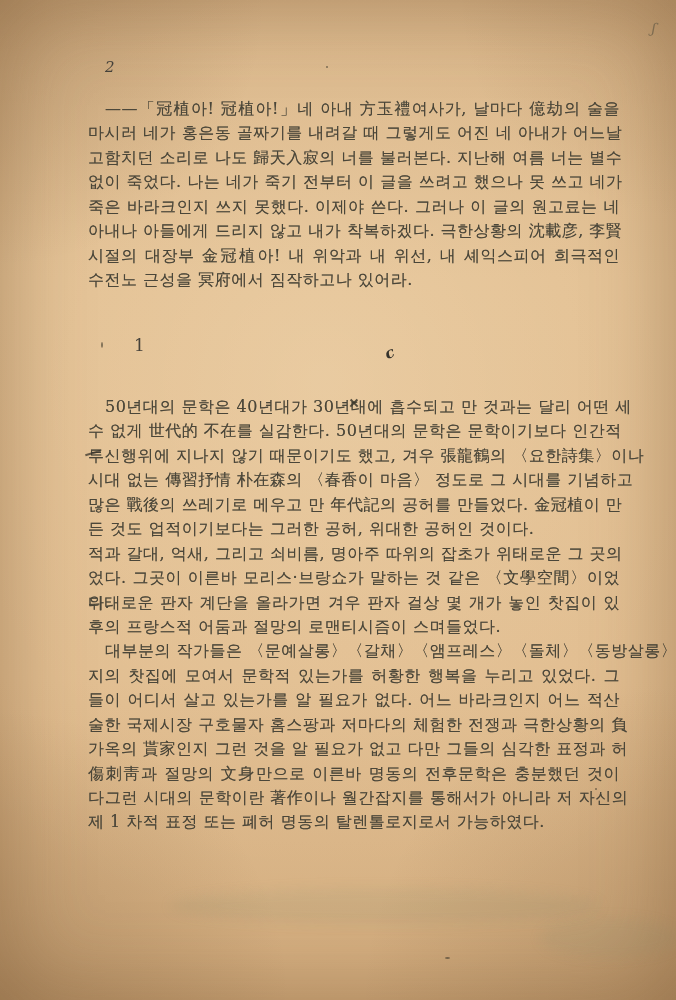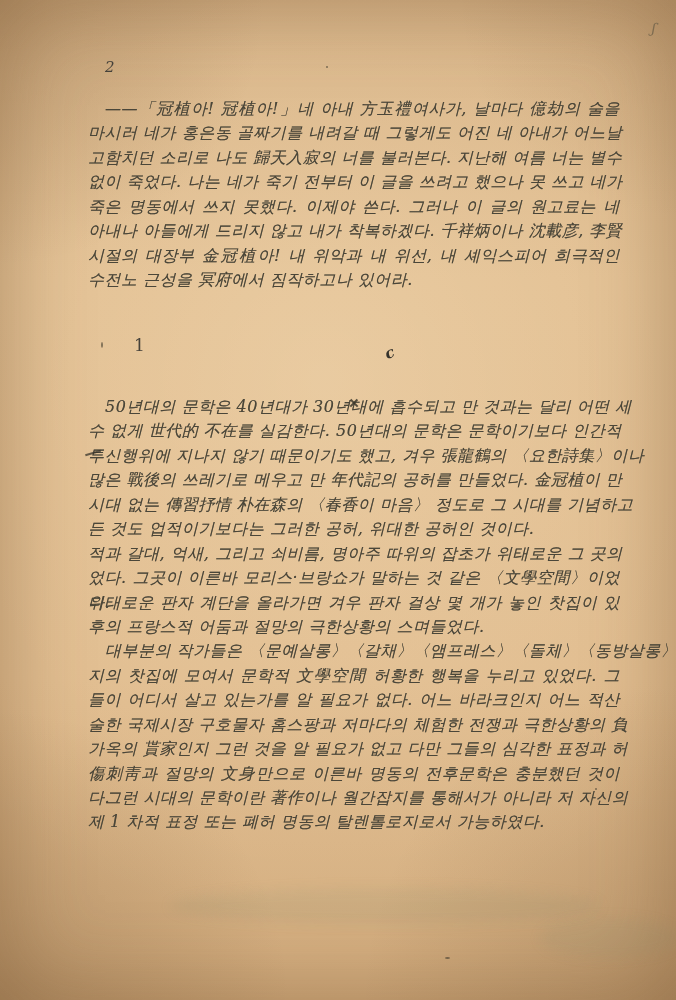--- a/index.html
+++ b/index.html
@@ -12,21 +12,21 @@
       radial-gradient(circle at 0% 0%, rgba(92,62,32,0.22), rgba(0,0,0,0) 22%),
       radial-gradient(circle at 100% 0%, rgba(92,62,32,0.14), rgba(0,0,0,0) 18%),
       radial-gradient(circle at 0% 100%, rgba(92,62,32,0.26), rgba(0,0,0,0) 24%),
       radial-gradient(circle at 100% 100%, rgba(92,62,32,0.22), rgba(0,0,0,0) 26%),
       radial-gradient(ellipse 120% 85% at 48% 38%, rgba(255,238,205,0.30), rgba(0,0,0,0) 65%),
       linear-gradient(180deg,#d6b184 0%,#e0bc8e 28%,#dfba8c 68%,#d2ac7e 100%);
     box-shadow: inset 0 0 80px 10px rgba(104,70,34,0.35);
     font-family:"DejaVu Serif","Liberation Serif",serif;
     color:#4a4639;
   }
-  .textblock{position:absolute;left:88px;width:532px;font-style:italic;}
+  .textblock{position:absolute;left:88px;width:532px;}
   #intro-block{top:97px;}
   #body-block{top:395px;}
   .line{
     font-size:16px;
     height:24.45px;
     line-height:24.45px;
     letter-spacing:0.5px;
     text-align:justify;
     text-align-last:justify;
     white-space:nowrap;
@@ -84,51 +84,51 @@
   <div id="page-number">2</div>
 
   <div id="corner-mark">ʃ</div>
 
   <div id="intro-block" class="textblock">
       <div>
         <div class="line first">——「冠植아! 冠植아!」네 아내 方玉禮여사가, 날마다 億劫의 술을</div>
         <div class="line">마시러 네가 홍은동 골짜기를 내려갈 때 그렇게도 어진 네 아내가 어느날</div>
         <div class="line">고함치던 소리로 나도 歸天入寂의 너를 불러본다. 지난해 여름 너는 별수</div>
         <div class="line">없이 죽었다. 나는 네가 죽기 전부터 이 글을 쓰려고 했으나 못 쓰고 네가</div>
-        <div class="line">죽은 명동에서 쓰지 못했다. 이제야 쓴다. 그러나 이 글의 원고료는 네</div>
-        <div class="line">아내나 아들에게 드리지 않고 내가 착복하겠다. 千祥炳이나 沈載彦, 李賢</div>
+        <div class="line">죽은 바라크인지 쓰지 못했다. 이제야 쓴다. 그러나 이 글의 원고료는 네</div>
+        <div class="line">아내나 아들에게 드리지 않고 내가 착복하겠다. 극한상황의 沈載彦, 李賢</div>
         <div class="line">시절의 대장부 金冠植아! 내 위악과 내 위선, 내 셰익스피어 희극적인</div>
         <div class="line last">수전노 근성을 冥府에서 짐작하고나 있어라.</div>
       </div>
     </div>
 
   <div id="section-heading">1</div>
 
   <div id="stray-mark">c</div>
 
   <div id="body-block" class="textblock">
       <div>
         <div class="line first">50년대의 문학은 40년대가 30년대에 흡수되고 만 것과는 달리 어떤 세</div>
         <div class="line">수 없게 世代的 不在를 실감한다. 50년대의 문학은 문학이기보다 인간적</div>
         <div class="line">투신행위에 지나지 않기 때문이기도 했고, 겨우 張龍鶴의 〈요한詩集〉이나</div>
+        <div class="line">시대 없는 傳習抒情 朴在森의 〈春香이 마음〉 정도로 그 시대를 기념하고</div>
         <div class="line">많은 戰後의 쓰레기로 메우고 만 年代記의 공허를 만들었다. 金冠植이 만</div>
-        <div class="line">시대 없는 傳習抒情 朴在森의 〈春香이 마음〉 정도로 그 시대를 기념하고</div>
         <div class="line last">든 것도 업적이기보다는 그러한 공허, 위대한 공허인 것이다.</div>
       </div>
       <div>
         <div class="line">적과 갈대, 억새, 그리고 쇠비름, 명아주 따위의 잡초가 위태로운 그 곳의</div>
         <div class="line last">었다. 그곳이 이른바 모리스·브랑쇼가 말하는 것 같은 〈文學空間〉이었다.</div>
         <div class="line">위태로운 판자 계단을 올라가면 겨우 판자 걸상 몇 개가 놓인 찻집이 있</div>
       </div>
       <div>
-        <div class="line last">후의 프랑스적 어둠과 절망의 극한상황의 스며들었다.</div>
+        <div class="line last">후의 프랑스적 어둠과 절망의 로맨티시즘이 스며들었다.</div>
       </div>
       <div>
         <div class="line first">대부분의 작가들은 〈문예살롱〉〈갈채〉〈앰프레스〉〈돌체〉〈동방살롱〉등</div>
-        <div class="line">지의 찻집에 모여서 문학적 文學空間 허황한 행복을 누리고 있었다. 그</div>
+        <div class="line">지의 찻집에 모여서 문학적 있는가를 허황한 행복을 누리고 있었다. 그</div>
         <div class="line">들이 어디서 살고 있는가를 알 필요가 없다. 어느 바라크인지 어느 적산</div>
         <div class="line">술한 국제시장 구호물자 홈스팡과 저마다의 체험한 전쟁과 극한상황의 負</div>
         <div class="line">가옥의 貰家인지 그런 것을 알 필요가 없고 다만 그들의 심각한 표정과 허</div>
         <div class="line last">傷刺靑과 절망의 文身만으로 이른바 명동의 전후문학은 충분했던 것이다.</div>
       </div>
       <div>
         <div class="line first">그런 시대의 문학이란 著作이나 월간잡지를 통해서가 아니라 저 자신의</div>
         <div class="line last">제 1 차적 표정 또는 폐허 명동의 탈렌톨로지로서 가능하였다.</div>
       </div>
     </div>

